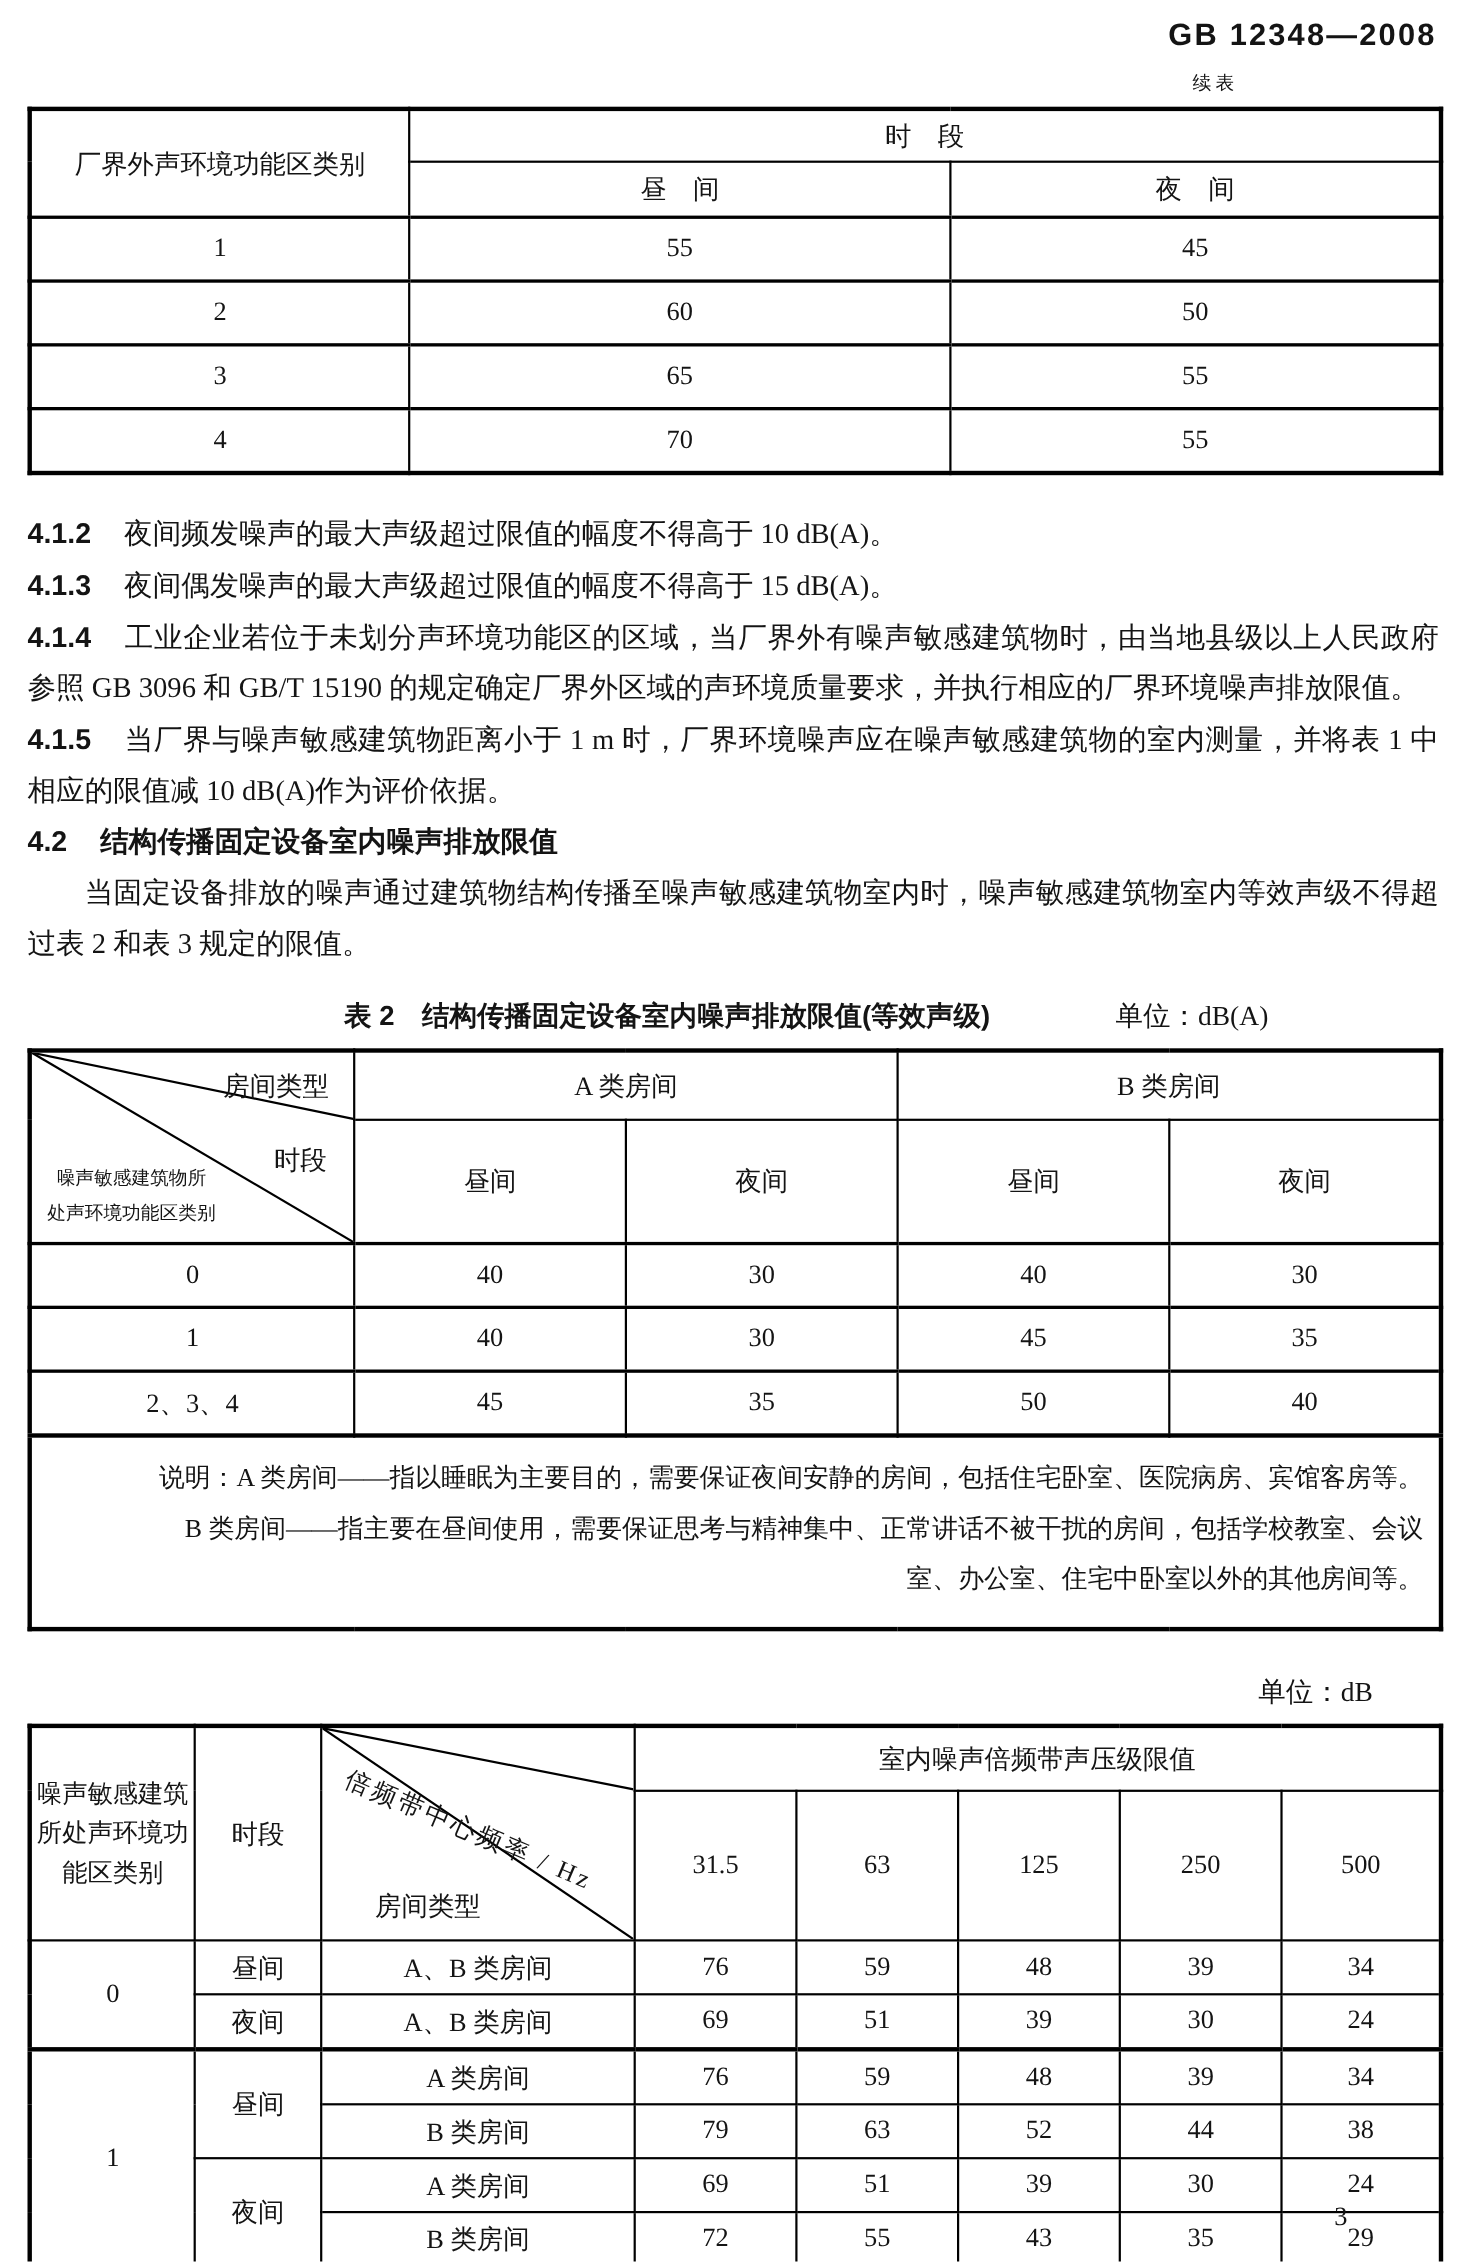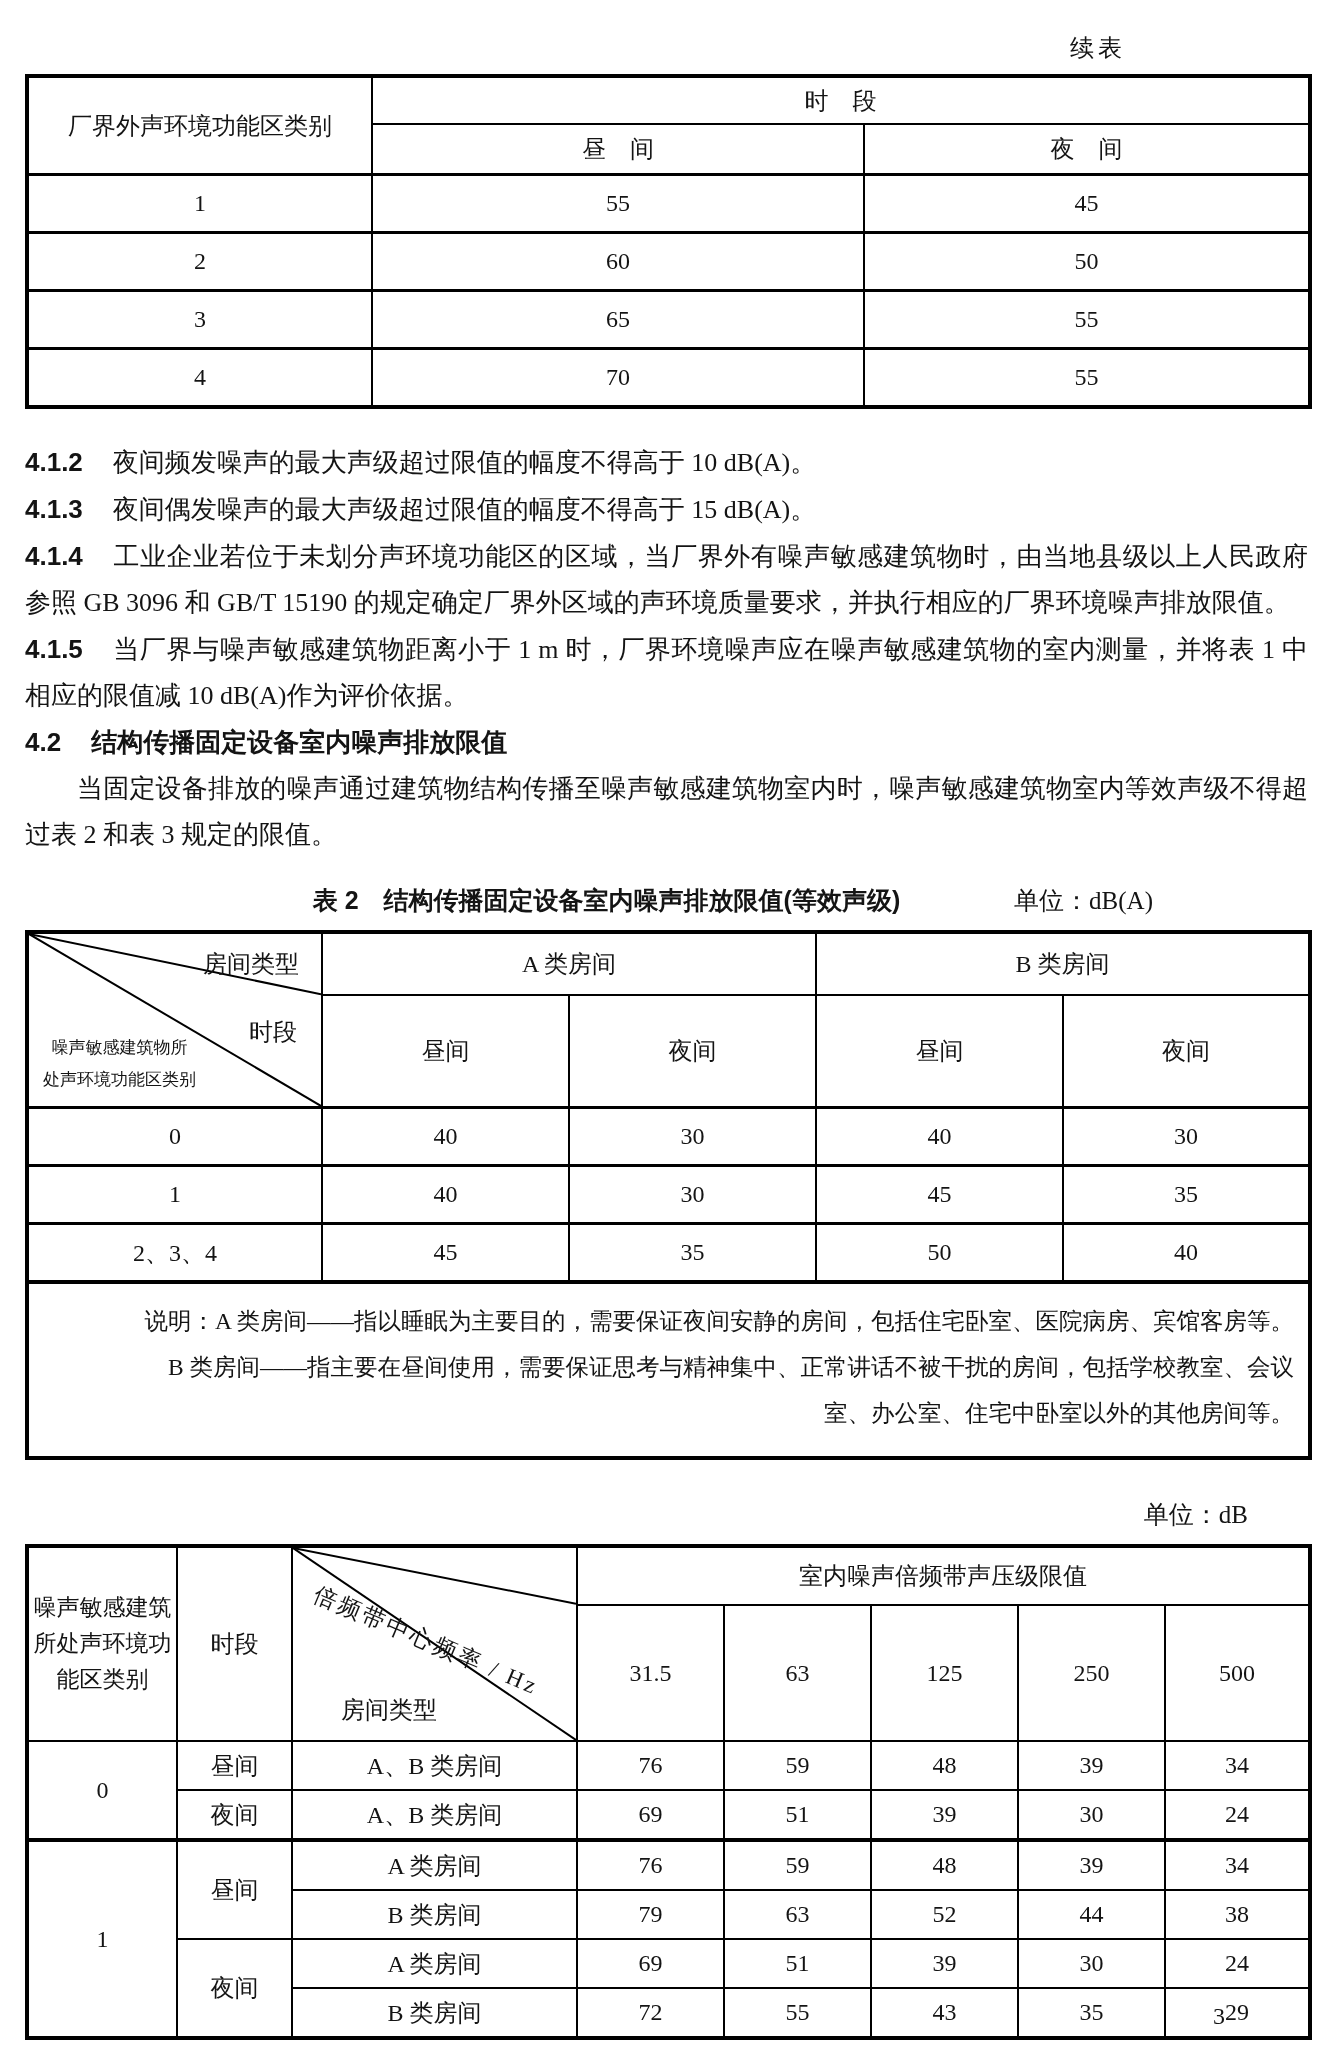--- a/index.html
+++ b/index.html
@@ -8,21 +8,21 @@
     font-family:"Liberation Serif","DejaVu Serif",serif; color:#141414;
   }
   .page { position:relative; width:100%; height:100%; box-sizing:border-box; padding:16px 23px 0 25px; }
 
   
   .doc-header { margin-bottom:10px; }
   .standard-no {
     text-align:right; font-family:"Liberation Sans","DejaVu Sans",sans-serif;
     font-weight:bold; font-size:28px; letter-spacing:2px; padding-right:2px;
   }
-  .continued { text-align:right; font-size:24px; margin-top:16px; padding-right:182px; letter-spacing:4px; }
+  .continued { text-align:right; font-size:17px; margin-top:16px; padding-right:182px; letter-spacing:4px; }
 
   
   table { border-collapse:collapse; table-layout:fixed; border:4px solid #000; }
   td {
     border:2px solid #000; text-align:center; vertical-align:middle;
     font-size:24px; padding:0; overflow:hidden;
   }
 
   
   .t1 { width:1283px; margin-top:8px; }
@@ -76,20 +76,21 @@
   .d3-room { position:absolute; left:48px; bottom:14px; font-size:24px; }
 
   .page-no { position:absolute; right:106px; bottom:26px; font-size:24px; }
 </style>
 </head>
 <body>
 
 <div class="page">
 
   <div class="doc-header">
+    <div class="standard-no">GB 12348—2008</div>
     <div class="continued">续表</div>
   </div>
 
   <table class="t1">
     <colgroup>
         <col style="width:345px">
         <col style="width:492px">
         <col style="width:446px">
       </colgroup>
     <tbody>

